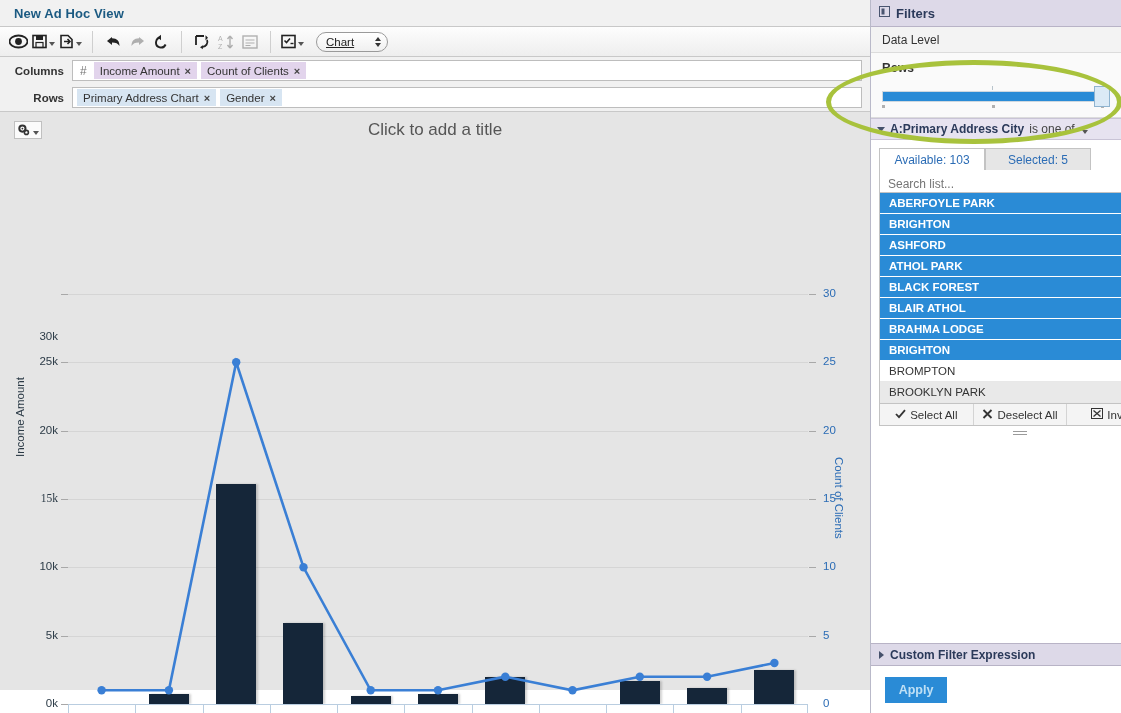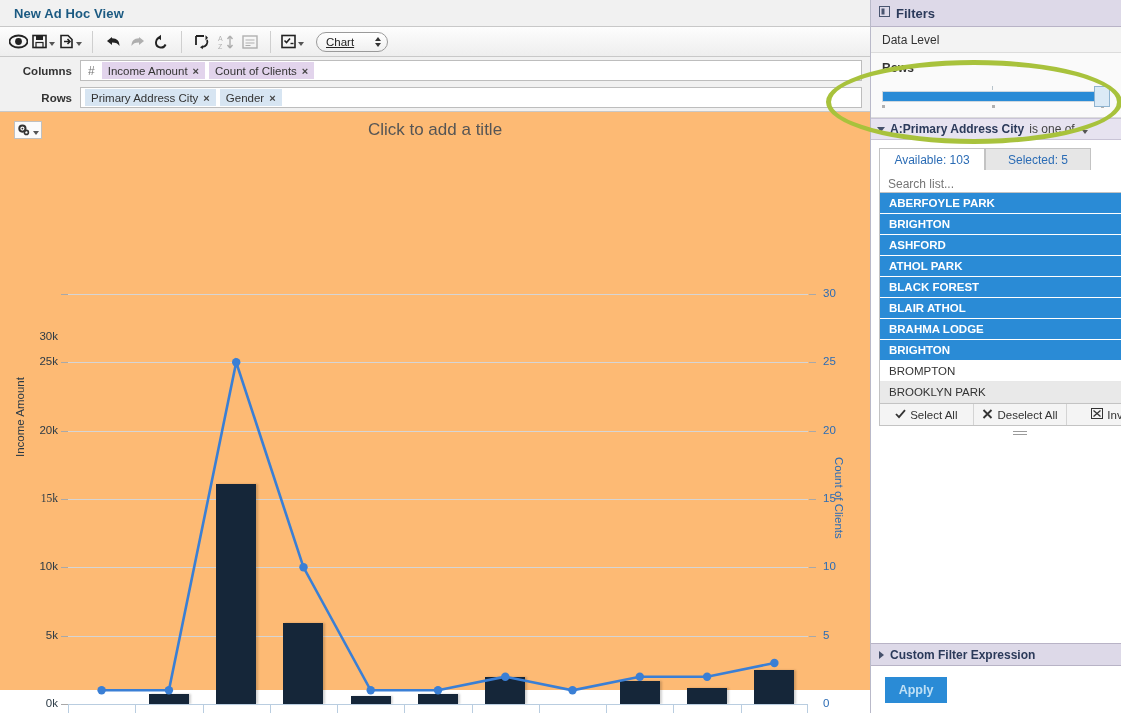--- a/index.html
+++ b/index.html
@@ -61,21 +61,21 @@
   .spin-arrows { display:flex; flex-direction:column; margin-left:8px; }
   .spin-arrows i { display:block; width:0;height:0;
     border-left:3px solid transparent;border-right:3px solid transparent; }
   .spin-arrows i.up { border-bottom:4px solid #333; margin-bottom:2px; }
   .spin-arrows i.dn { border-top:4px solid #333; }
 
   
   .shelf-row {
     display:flex; align-items:center;
     height:27px; background:#f1f1f1;
-    padding-left:8px;
+    padding-left:0;
   }
   .shelf-label {
     width:72px; text-align:right; padding-right:8px;
     font-weight:bold; font-size:11.5px; color:#333;
   }
   .shelf-box {
     flex:1; margin-right:8px; height:21px;
     border:1px solid #bdbdbd; background:#ffffff;
     display:flex; align-items:center; padding:0 4px;
     gap:4px;
@@ -85,21 +85,21 @@
     display:inline-flex; align-items:center; gap:5px;
     height:17px; padding:0 6px; font-size:11.5px; color:#333;
     white-space:nowrap;
   }
   .pill.measure { background:#e2d4ec; }
   .pill.dim { background:#d7e5f2; }
   .pill .x { color:#444; font-size:11px; cursor:pointer; font-weight:bold; }
   #shelf-rows-strip { background:#f1f1f1; border-bottom:1px solid #c8c8c8; }
 
   
-  #chart-panel { position:relative; width:870px; height:578px; background:#fdba74; }
+  #chart-panel { position:relative; width:870px; height:578px; background:#e5e5e5; }
   #chart-gear {
     position:absolute; left:14px; top:9px;
     width:28px;height:18px;border:1px solid #c0c0c0; background:#fbfbfb;
     display:flex;align-items:center;justify-content:center; cursor:pointer;
   }
   #chart-title {
     position:absolute; left:0; top:8px; width:870px;
     text-align:center; font-size:17px; color:#555;
     cursor:pointer;
   }
@@ -381,21 +381,21 @@
         <span class="x">×</span>
       </span>
     </div>
   </div>
 
   <div id="shelf-rows-strip">
     <div class="shelf-row">
       <div class="shelf-label">Rows</div>
       <div class="shelf-box">
         <span class="pill dim">
-          <span>Primary Address City</span>
+          <span>Primary Address Chart</span>
           <span class="x">×</span>
         </span>
         <span class="pill dim">
           <span>Gender</span>
           <span class="x">×</span>
         </span>
       </div>
     </div>
   </div>
 

